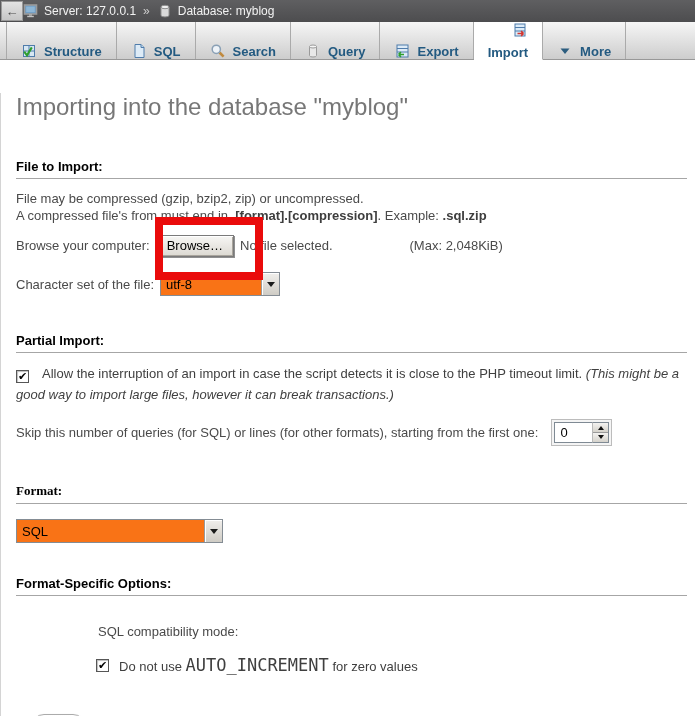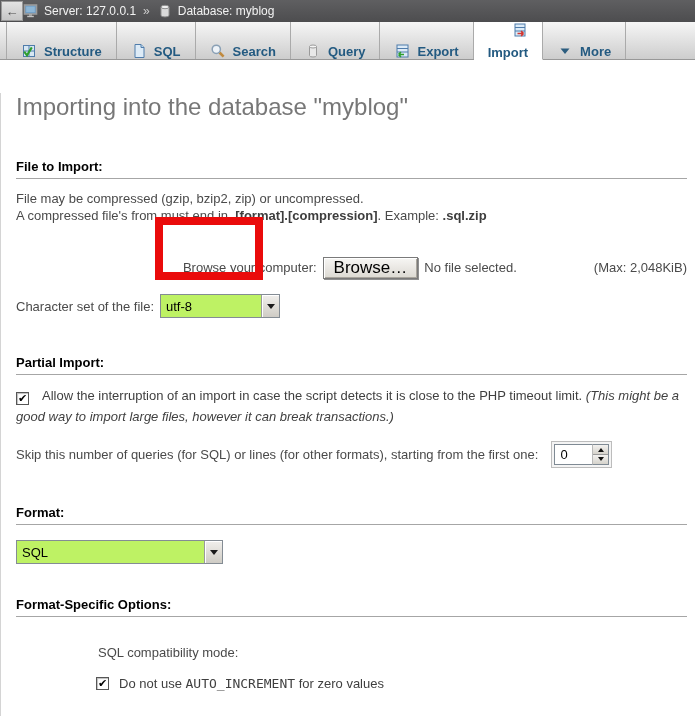--- a/index.html
+++ b/index.html
@@ -20,33 +20,33 @@
   .tab { display:flex; align-items:flex-end; gap:7px; padding:0 14px; border-right:1px solid #aaa; font-weight:bold; color:#235a81; cursor:pointer; white-space:nowrap; }
   .tab:first-child { margin-left:6px; border-left:1px solid #aaa; }
   .tab.active { background:#fff; margin-bottom:-1px; border-bottom:1px solid #fff;flex-direction:column; }
 
   
   .main { position:relative; height:656px; border-left:1px solid #d4d4d4; padding:0 8px 0 15px; }
   h1.title { margin-top:33px; font-size:24px; line-height:28px; font-weight:normal; color:#777; }
   .sect-head { font-weight:bold; color:#000; border-bottom:1px solid #a6a6a6; padding-bottom:4px; }
   .sh1 { margin-top:38px; }
   .sh2 { margin-top:37px; }
-  .sh3 { margin-top:37px; }
+  .sh3 { margin-top:37px;font-family:Liberation Serif, serif; }
   .sh4 { margin-top:33px; }
   .pline { line-height:17px; color:#4a4a4a; }
   .p-top { margin-top:11px; }
   b.inl { color:#3d3d3d; }
 
   .row { display:flex; align-items:center; }
-  .browse-row { margin-top:32px; height:23px;justify-content:flex-end; }
+  .browse-row { margin-top:10px; height:23px; }
   .charset-row { margin-top:15px; height:24px; }
 
   
-  .wbtn { height:22px; padding:0 10px; background:linear-gradient(#f7f6f4,#dcd9d2); border:1px solid #7a7a7a; box-shadow:inset 1px 1px 0 #fff, inset -1px -1px 0 #a9a59d, 1px 1px 0 #8f8f8f; color:#000; font-size:17px; font-family:"Liberation Sans",sans-serif; cursor:pointer; }
-  .wselect { display:flex; align-items:stretch; background:#bef264; border:1px solid #848c94; height:24px; cursor:pointer; }
+  .wbtn { height:22px; padding:0 10px; background:linear-gradient(#f7f6f4,#dcd9d2); border:1px solid #7a7a7a; box-shadow:inset 1px 1px 0 #fff, inset -1px -1px 0 #a9a59d, 1px 1px 0 #8f8f8f; color:#000; font-size:13px; font-family:"Liberation Sans",sans-serif; cursor:pointer; }
+  .wselect { display:flex; align-items:stretch; background:#f97316; border:1px solid #848c94; height:24px; cursor:pointer; }
   .wselect .val { flex:1; display:flex; align-items:center; padding-left:5px; color:#000; overflow:hidden; white-space:nowrap; }
   .warrow { width:18px; background:linear-gradient(#f1efec,#cfccc5); border-left:1px solid #9a9a9a; box-shadow:inset 1px 1px 0 #fff; display:flex; align-items:center; justify-content:center; }
   .warrow:after { content:""; width:0; height:0; border:4px solid transparent; border-top:5px solid #1b1b1b; margin-top:4px; }
 
   .wcheck { width:13px; height:13px; background:#fff; border:1px solid #565656; box-shadow:inset 1px 1px 1px #bdbdbd; display:inline-flex; align-items:center; justify-content:center; font-size:11px; color:#000; line-height:1; cursor:pointer; flex:none; }
 
   .spin-wrap { display:flex; align-items:stretch; border:1px solid #bcbcbc; padding:2px; background:#f4f4f4; height:27px; cursor:text; }
   .spin-field { width:38px; background:#fff; border:1px solid #7f8a94; border-right:none; display:flex; align-items:center; padding-left:5px; color:#000; }
   .spin-btns { display:flex; flex-direction:column; width:17px; border:1px solid #7f8a94; border-left:1px solid #b9b9b9; }
   .spin-btn { flex:1; background:linear-gradient(#f3f2f0,#d5d2cb); border-bottom:1px solid #9a9a9a; display:flex; align-items:center; justify-content:center; cursor:pointer; }
@@ -56,21 +56,21 @@
 
   .allow-row { margin-top:10px; line-height:21px; color:#3f3f3f; width:668px; }
   .allow-row .wcheck { vertical-align:-2px; margin-right:13px; }
   .skip-row { margin-top:14px; }
   .skip-row .lbl { margin-right:13px; }
 
   .format-select { margin-top:15px; width:207px; }
   .compat-row { margin-top:23px; margin-left:82px; height:24px; }
   .compat-row .lbl { margin-right:8px; }
   .autoinc-row { margin-top:12px; margin-left:80px; display:flex; align-items:center; gap:10px; color:#3f3f3f; }
-  .mono { font-family:"DejaVu Sans Mono", monospace; font-size:13px; color:#3f3f3f; }
+  .mono { font-family:"DejaVu Sans Mono", monospace; font-size:17px; color:#3f3f3f; }
 
   .go-btn { margin-top:39px; margin-left:15px; height:28px; padding:0 17px; border-radius:13px; border:1px solid #ababab; background:linear-gradient(#ffffff,#dadada); font-weight:bold; font-size:14px; color:#111; box-shadow:0 1px 2px rgba(0,0,0,.18); cursor:pointer; font-family:"Liberation Sans",sans-serif; }
 
   
   .red-rect { position:absolute; left:155px; top:217px; width:108px; height:63px; border:8px solid #ea0b0b; z-index:60; pointer-events:none; }
 
   .gap6 { width:6px; flex:none; }
   .maxnote { margin-left:77px; }
 </style>
 </head>

